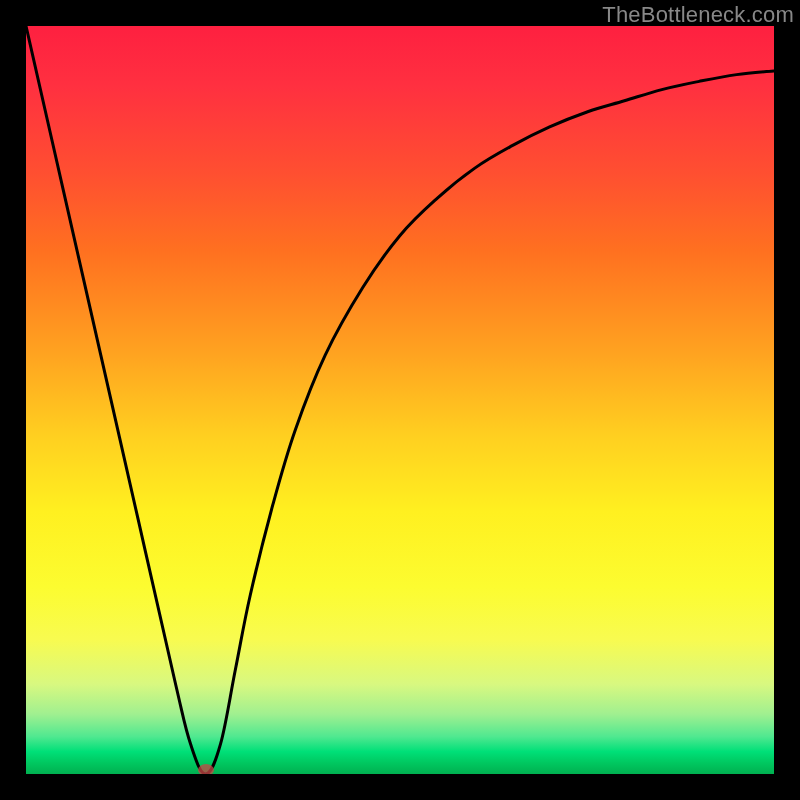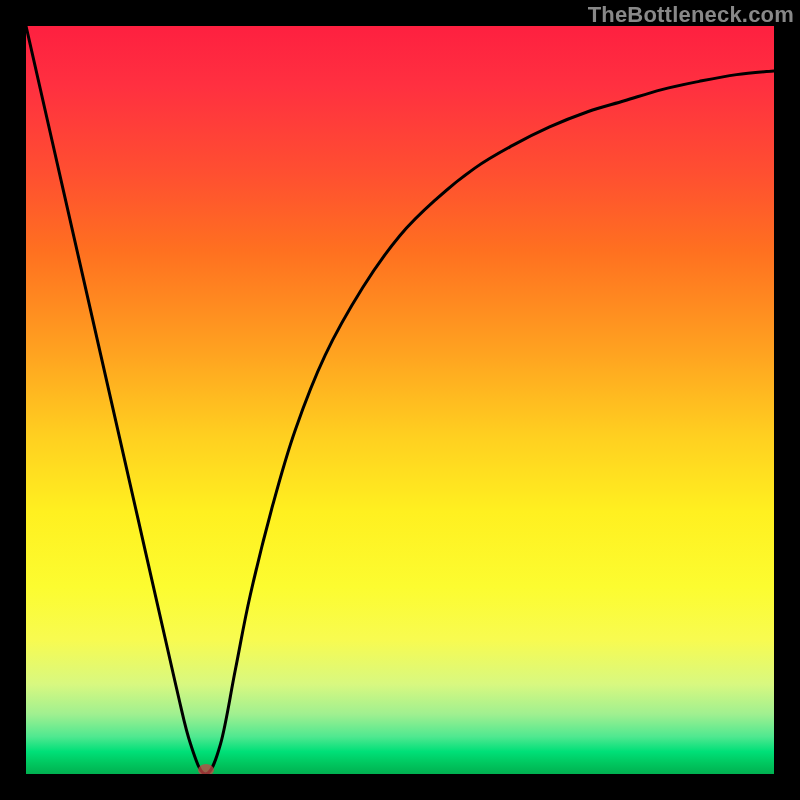--- a/index.html
+++ b/index.html
@@ -40,21 +40,21 @@
       #00b050 100%
     );
     overflow: hidden;
   }
   .watermark {
     position: absolute;
     right: 6px;
     top: 2px;
     color: #888;
     font-size: 22px;
-    font-weight: 700;
+    font-weight: 400;
     z-index: 5;
     letter-spacing: 0.2px;
     margin-left: 40px;
   }
   svg.curve {
     position: absolute;
     top: 0; left: 0;
     width: 748px; height: 748px;
     z-index: 2;
   }

